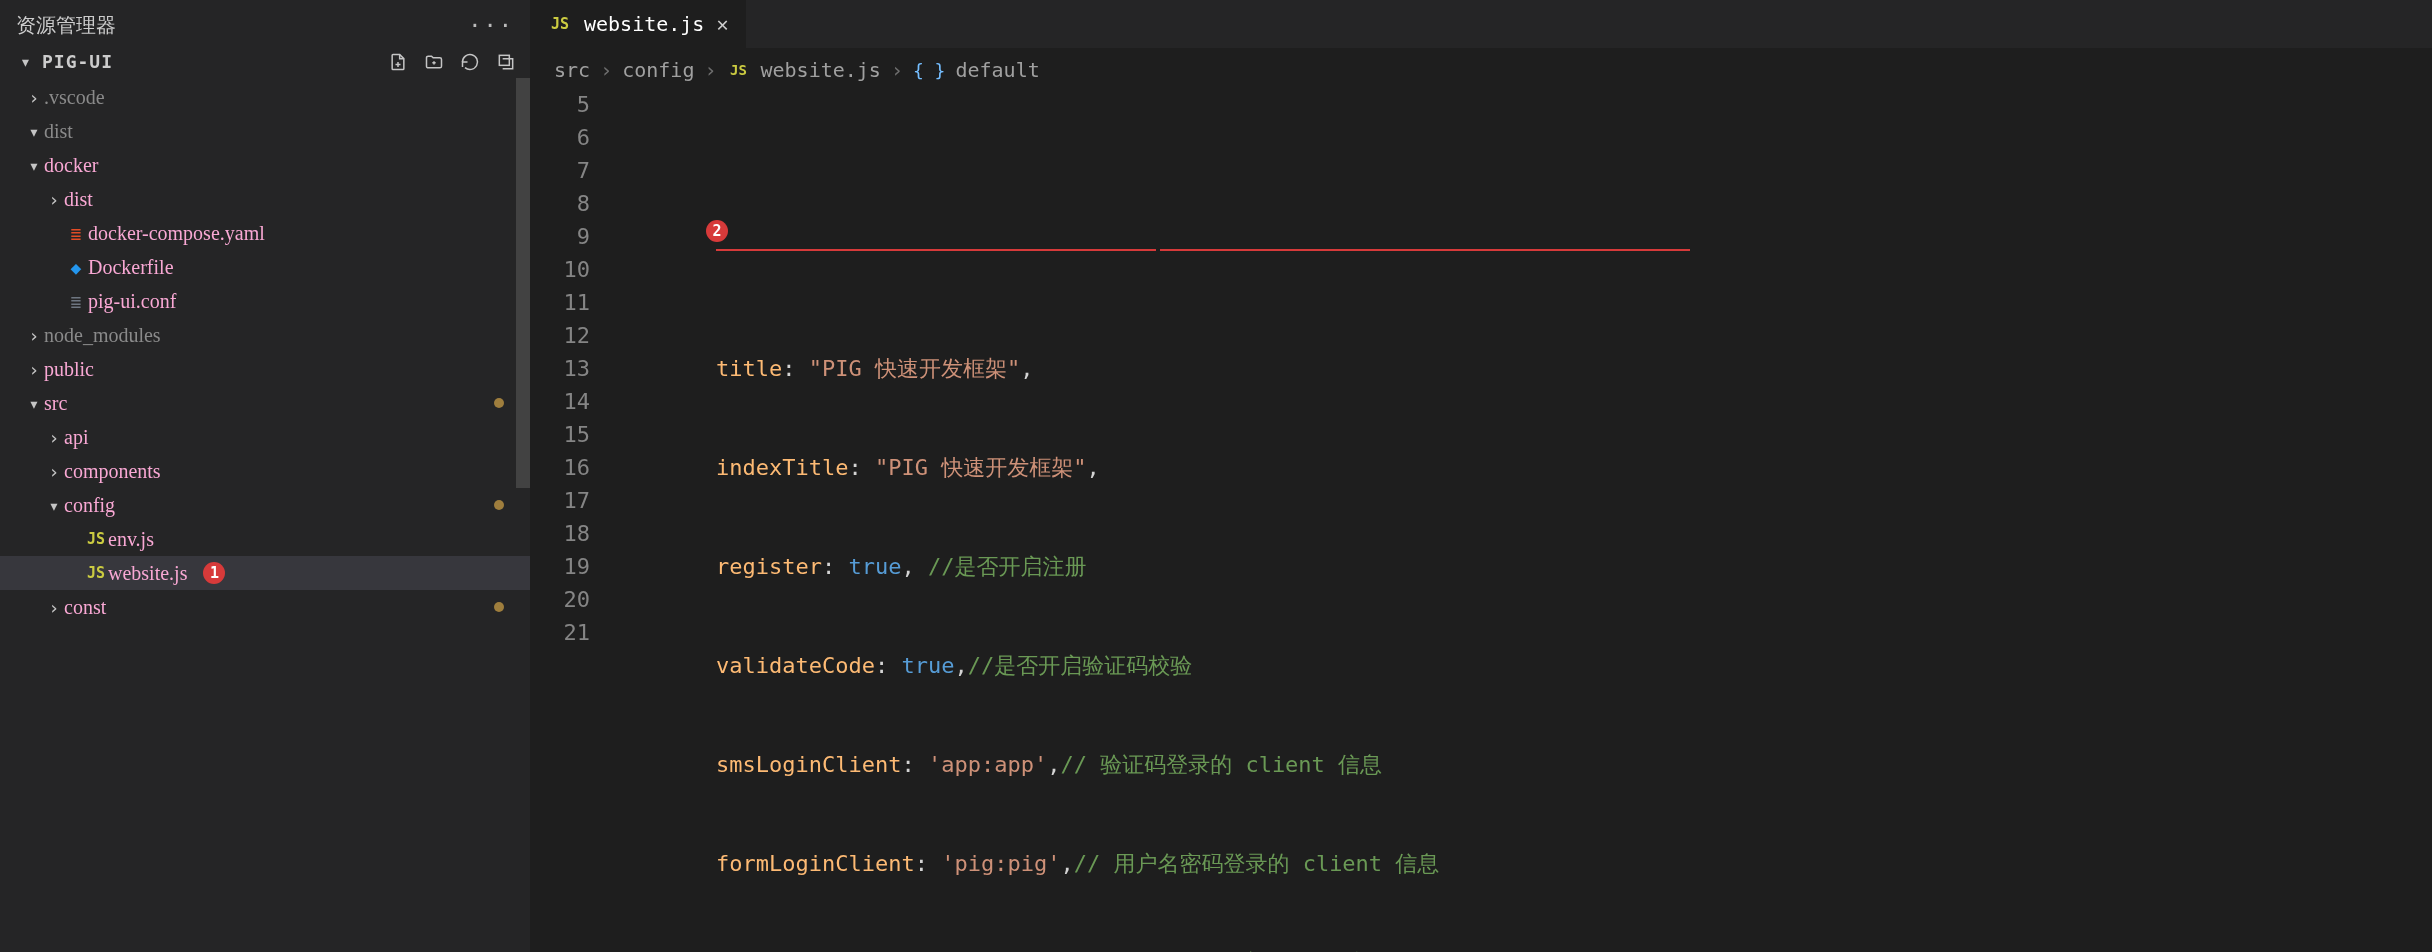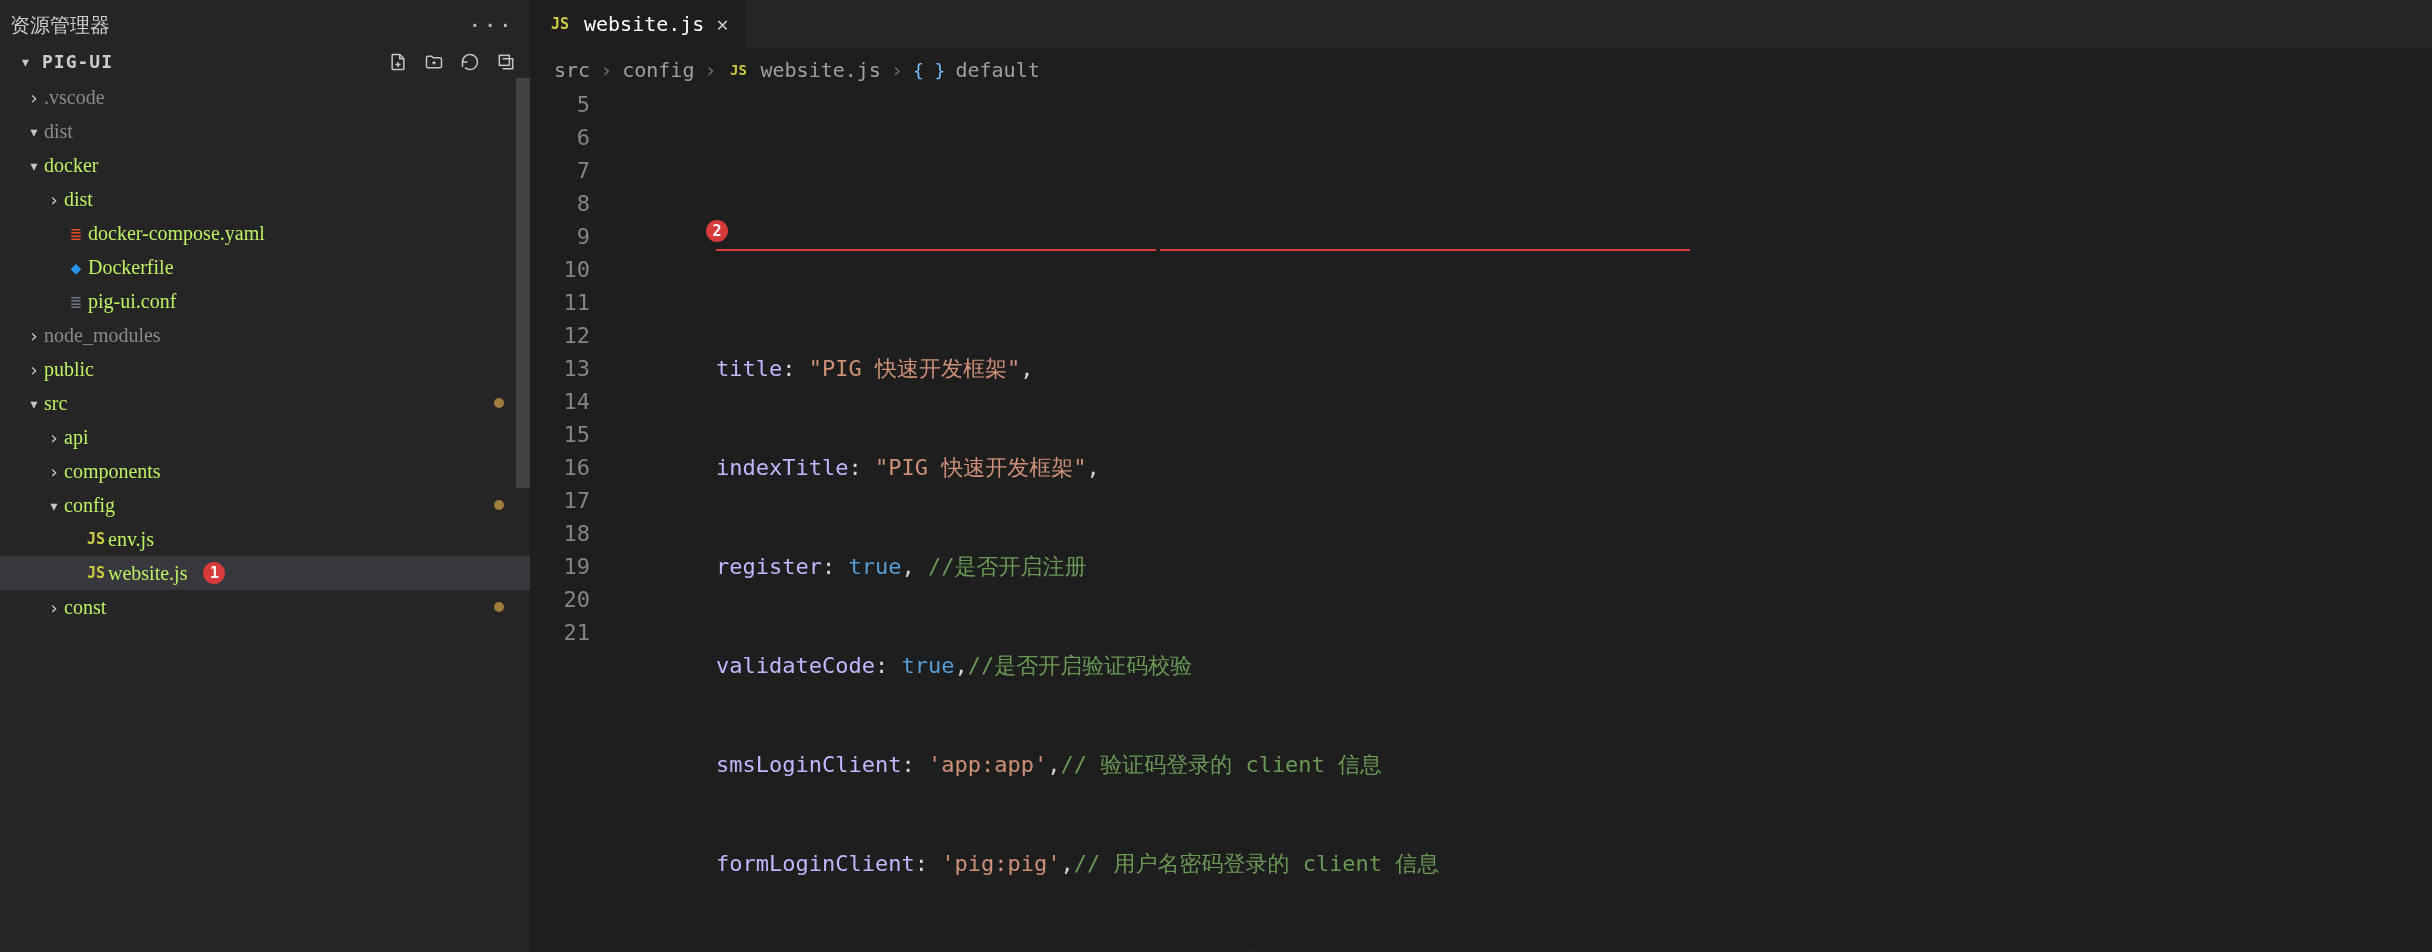--- a/index.html
+++ b/index.html
@@ -18,21 +18,21 @@
   .sidebar {
     width: 530px;
     background: #252526;
     display: flex;
     flex-direction: column;
   }
   .sidebar-header {
     display: flex;
     align-items: center;
     justify-content: space-between;
-    padding: 12px 16px 6px 10px;
+    padding: 12px 16px 6px 16px;
     color: #cccccc;
     font-size: 20px;
   }
   .dots-icon { color: #bbbbbb; font-size: 22px; letter-spacing: 2px; cursor: pointer; }
 
   .section-header {
     display: flex;
     align-items: center;
     justify-content: space-between;
     padding: 6px 14px 6px 16px;
@@ -73,21 +73,21 @@
   .tree-row.active { background: #37373d; }
   .chev {
     width: 20px;
     text-align: center;
     color: #c5c5c5;
     font-size: 18px;
   }
   .file-icon { width: 24px; text-align: center; font-size: 18px; }
   .lbl { white-space: nowrap; font-family: Liberation Serif, serif; }
   .dimmed { color: #8a8a8a; }
-  .folder { color: #bef264; text-align: right; }
+  .folder { color: #f9a8d4; text-align: right; }
   .modified-dot {
     width: 10px; height: 10px; border-radius: 50%;
     background: #9f7e3d; margin-left: auto; margin-right: 16px;
   }
   .annot-badge {
     display: inline-flex; align-items: center; justify-content: center;
     width: 22px; height: 22px; border-radius: 50%;
     background: #d73a3a; color: #fff; font-size: 15px; font-weight: bold;
     margin-left: 16px;
   }
@@ -151,21 +151,21 @@
     color: #858585;
     padding-right: 30px;
     user-select: none;
   }
   .gutter .ln { height: 33px; }
   .codebody { flex: 1; position: relative; white-space: pre; }
   .line { height: 33px; }
   .pad1 { padding-left: 96px; }
 
   
-  .prop { color: #c4b5fd; }
+  .prop { color: #fdba74; }
   .str  { color: #ce9178; }
   .kw   { color: #569cd6; }
   .num  { color: #b5cea8; }
   .cmt  { color: #6a9955; }
   .pun  { color: #d4d4d4; }
 
   .anno-line {
     position: absolute;
     display: flex;
     align-items: center;

